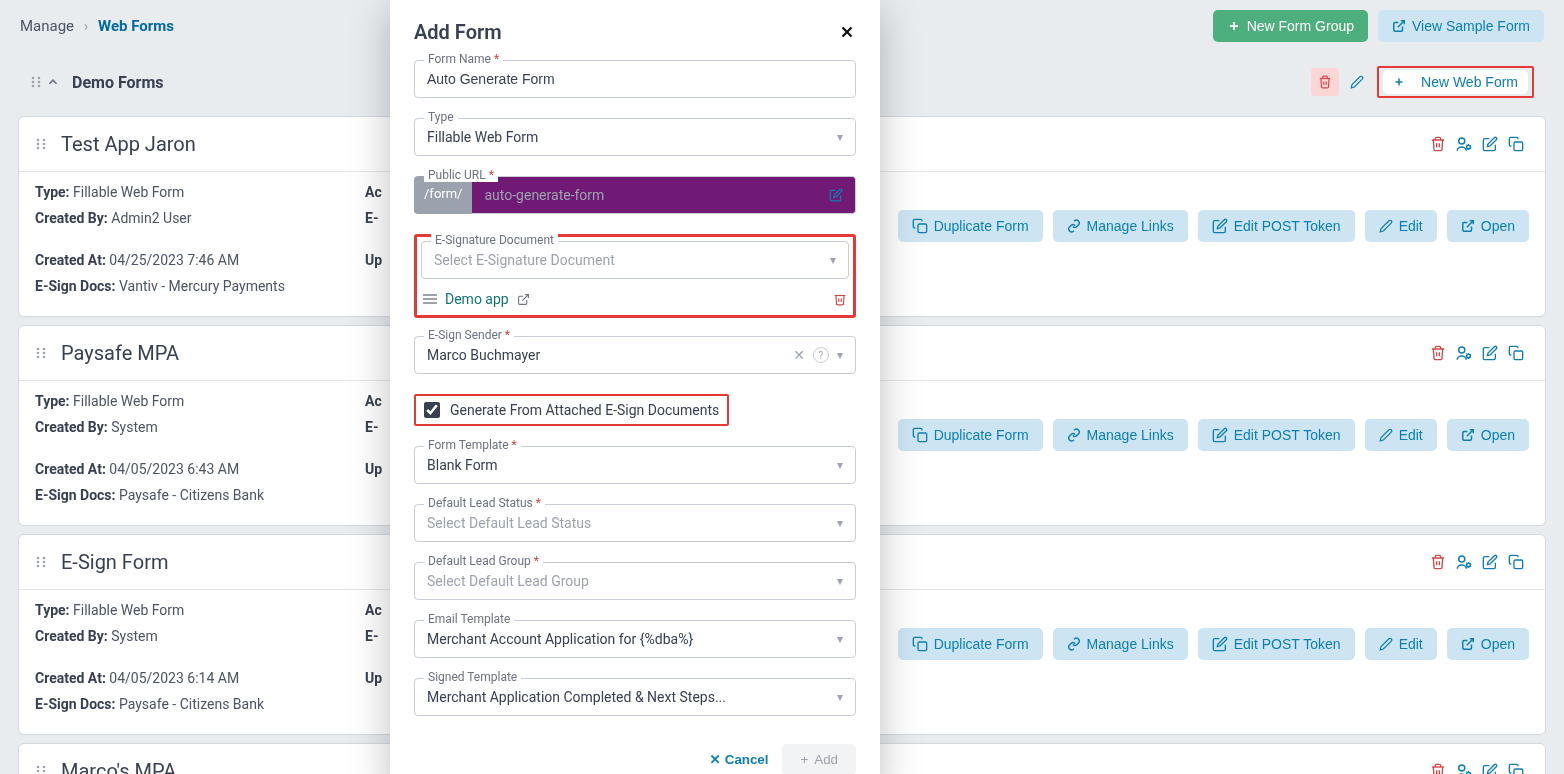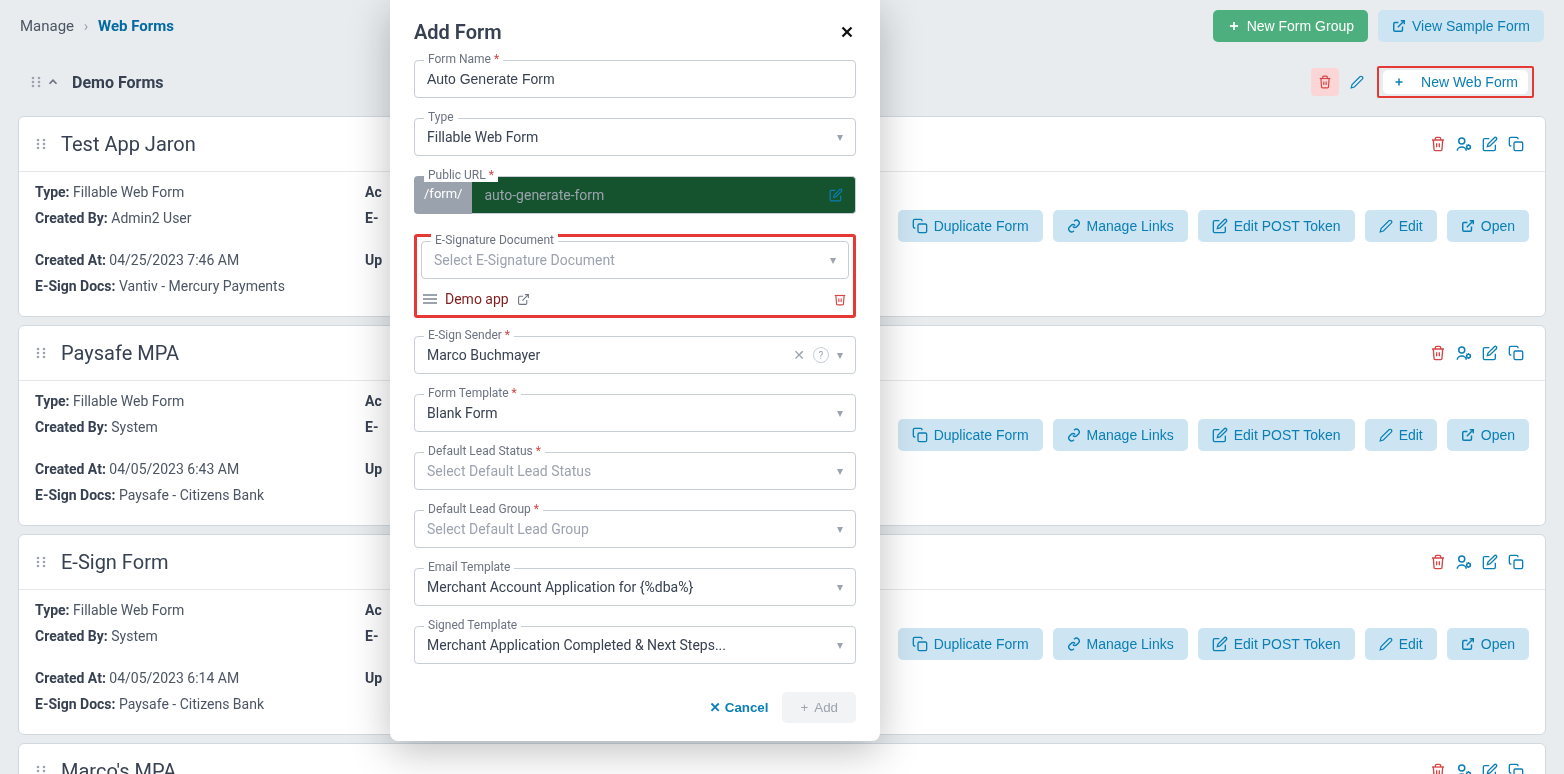--- a/index.html
+++ b/index.html
@@ -51,30 +51,30 @@
 
 .field { position: relative; margin-bottom: 20px; }
 .field .flabel { position: absolute; top: -8px; left: 10px; background: #fff; padding: 0 4px; font-size: 12px; color: #6b7280; }
 .field .flabel .req { color: #d64545; }
 .field input[type="text"], .field .select-like { width: 100%; border: 1px solid #c7ced6; border-radius: 4px; padding: 10px 12px; font-size: 14px; color: #374151; background: #fff; }
 .field .select-like { display: flex; justify-content: space-between; align-items: center; cursor: pointer; }
 .field .select-like .placeholder { color: #9ca3af; }
 .field .chevdown { color: #9ca3af; font-size: 12px; }
 .field .url-row { display: flex; }
 .field .url-prefix { background: #9aa3ad; color: #fff; padding: 10px 10px; border-radius: 4px 0 0 4px; font-size: 13px; }
-.field .url-input { flex: 1; border: 1px solid #c7ced6; border-left: none; border-radius: 0 4px 4px 0; padding: 10px 12px; background: #14532d; color: #9ca3af; display: flex; justify-content: space-between; align-items: center; }
+.field .url-input { flex: 1; border: 1px solid #c7ced6; border-left: none; border-radius: 0 4px 4px 0; padding: 10px 12px; background: #701a75; color: #9ca3af; display: flex; justify-content: space-between; align-items: center; }
 .field .url-input .editicon { color: #0a7fb5; cursor: pointer; }
 
 .hlred { border: 3px solid #e53935; padding: 4px; border-radius: 3px; }
 .hlred-sm { border: 2px solid #e53935; padding: 2px 4px; border-radius: 2px; display: inline-flex; align-items: center; }
 
 .chip-row { display: flex; align-items: center; justify-content: space-between; margin-top: 8px; padding: 4px 2px; }
 .chip-row .left { display: flex; align-items: center; gap: 8px; }
 .chip-row .grip { color: #9ca3af; }
-.chip-row .name { color: #7f1d1d; }
+.chip-row .name { color: #0f766e; }
 .chip-row .ext { color: #6b7280; cursor: pointer; }
 .chip-row .del { color: #d64545; cursor: pointer; }
 
 .arrow-down { position: absolute; left: 454px; top: 330px; color: #d32f2f; font-size: 22px; pointer-events: none; }
 .arrow-line { position: absolute; left: 461px; top: 292px; width: 2px; height: 48px; background: #d32f2f; pointer-events: none; }
 
 .checkbox-row { display: flex; align-items: center; gap: 10px; }
 .checkbox-row input[type="checkbox"] { width: 16px; height: 16px; accent-color: #374151; }
 .checkbox-row label { color: #374151; }
 
@@ -583,20 +583,26 @@
       <div class="select-like">
         <span>Marco Buchmayer</span>
         <span class="sender-extras">
           <span class="x">✕</span>
           <span class="q">?</span>
           <span class="chevdown">▾</span>
         </span>
       </div>
     </div>
 
+    <div class="hlred-sm" style="margin-bottom:20px; padding:6px 8px;">
+      <div class="checkbox-row">
+        <input type="checkbox" checked="" style="">
+        <label>Generate From Attached E-Sign Documents</label>
+      </div>
+    </div>
 
     <div class="field">
       <span class="flabel"><span>Form Template</span> <span class="req">*</span></span>
       <div class="select-like">
         <span>Blank Form</span>
         <span class="chevdown">▾</span>
       </div>
     </div>
 
     <div class="field">

